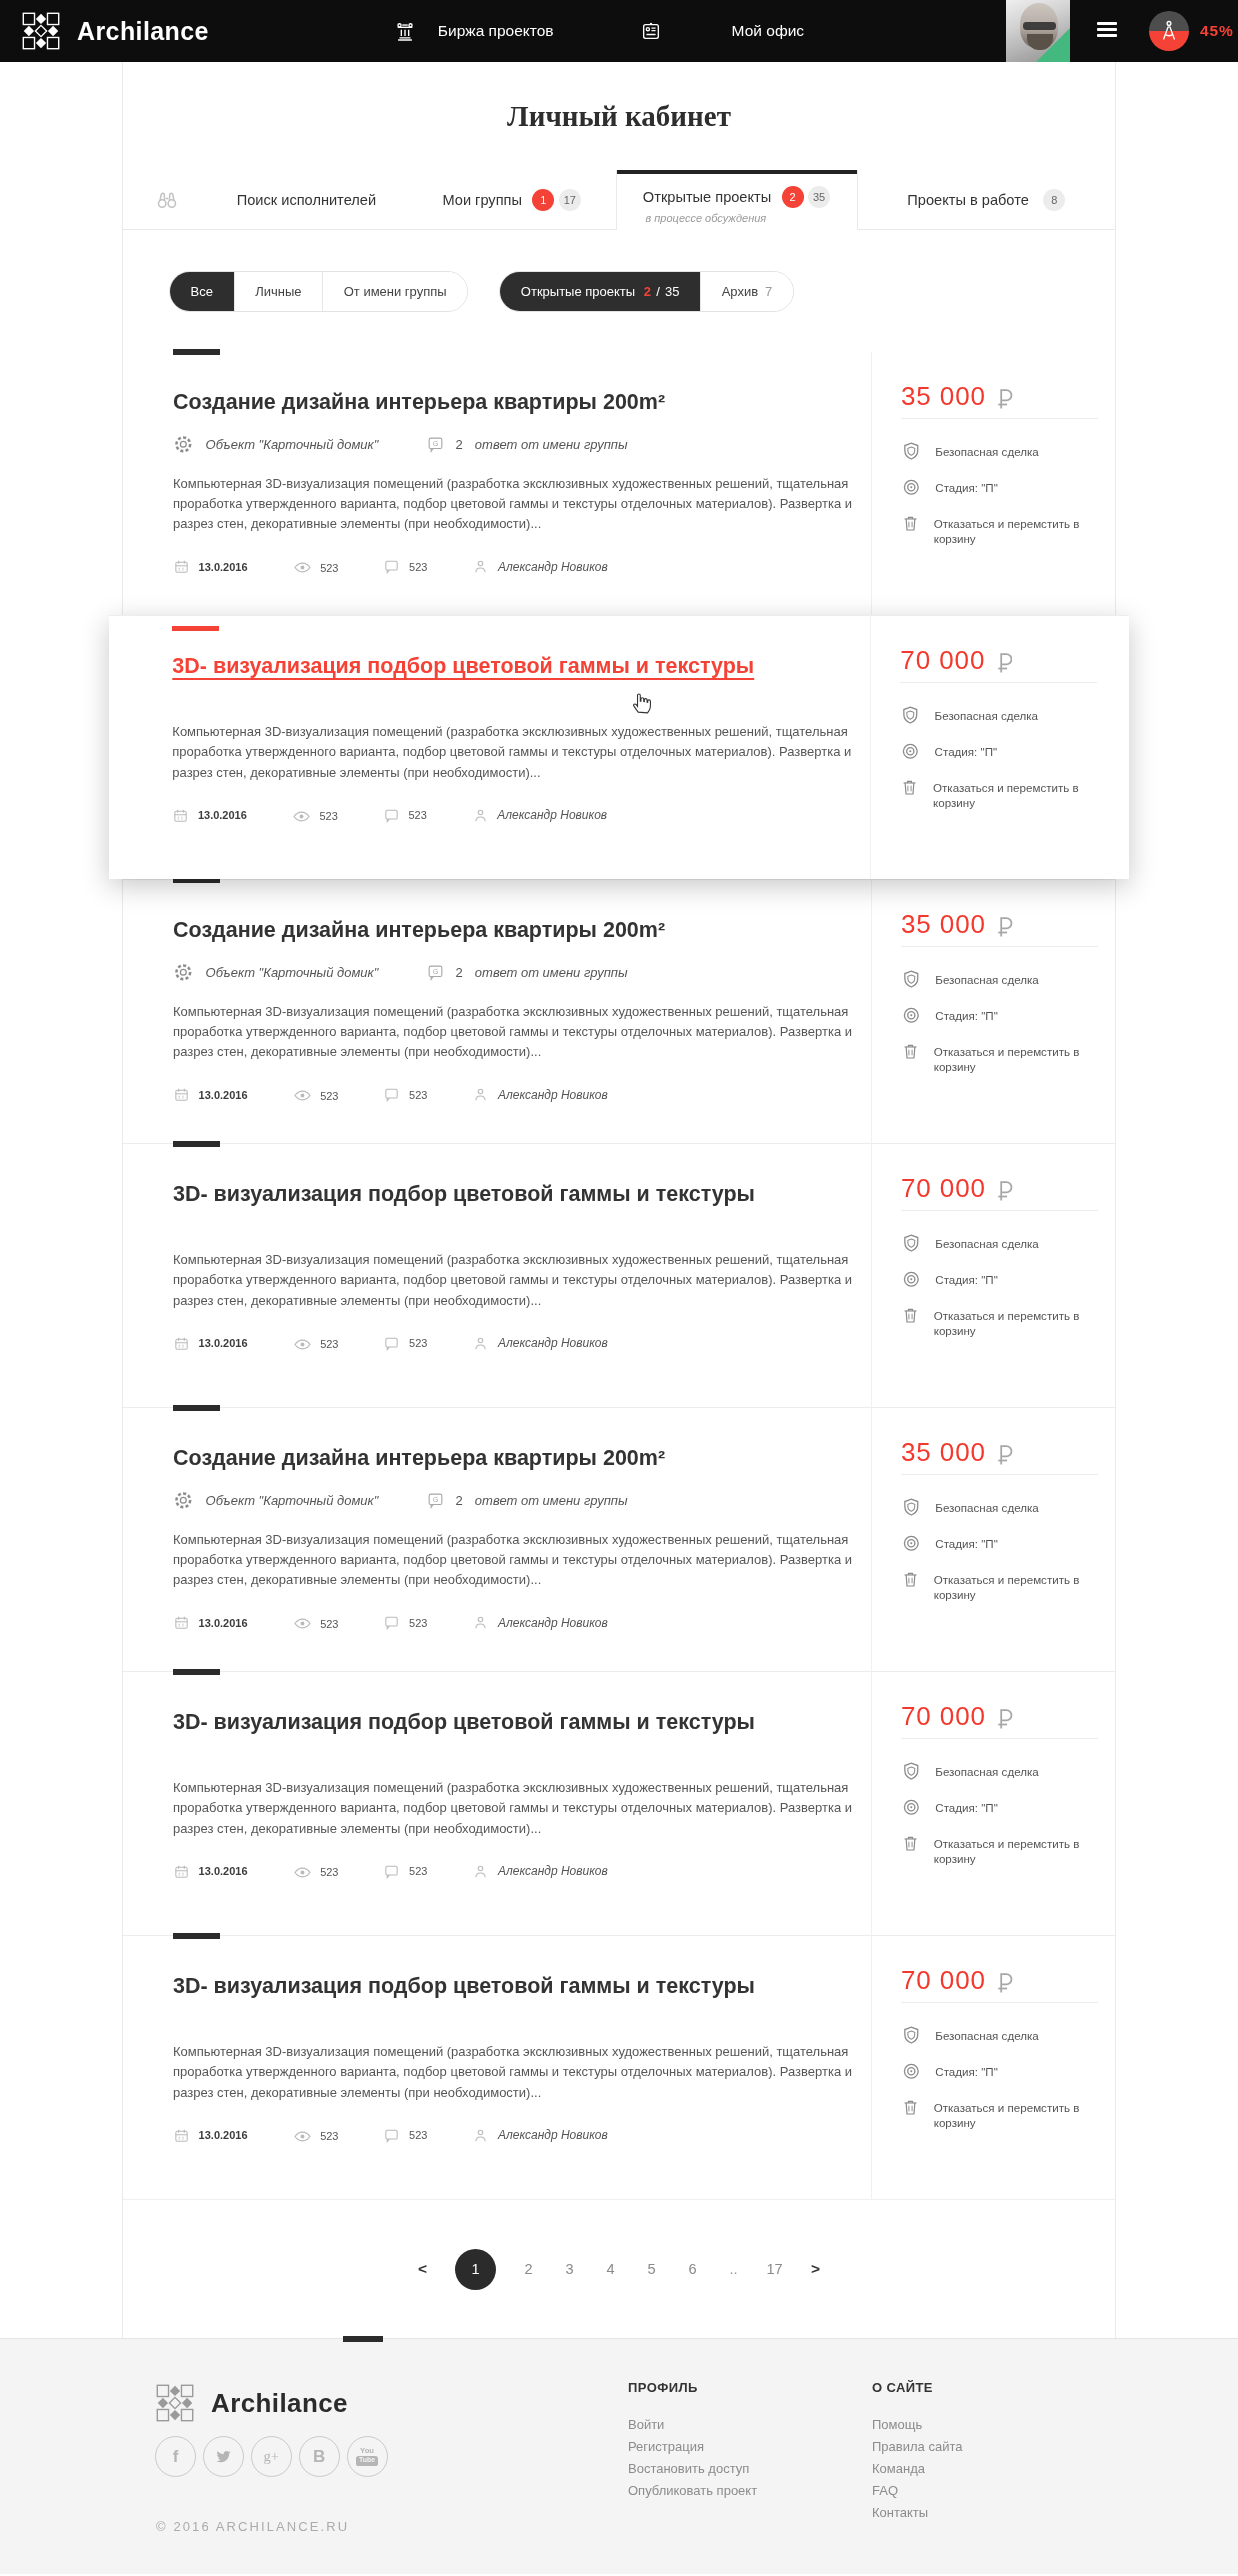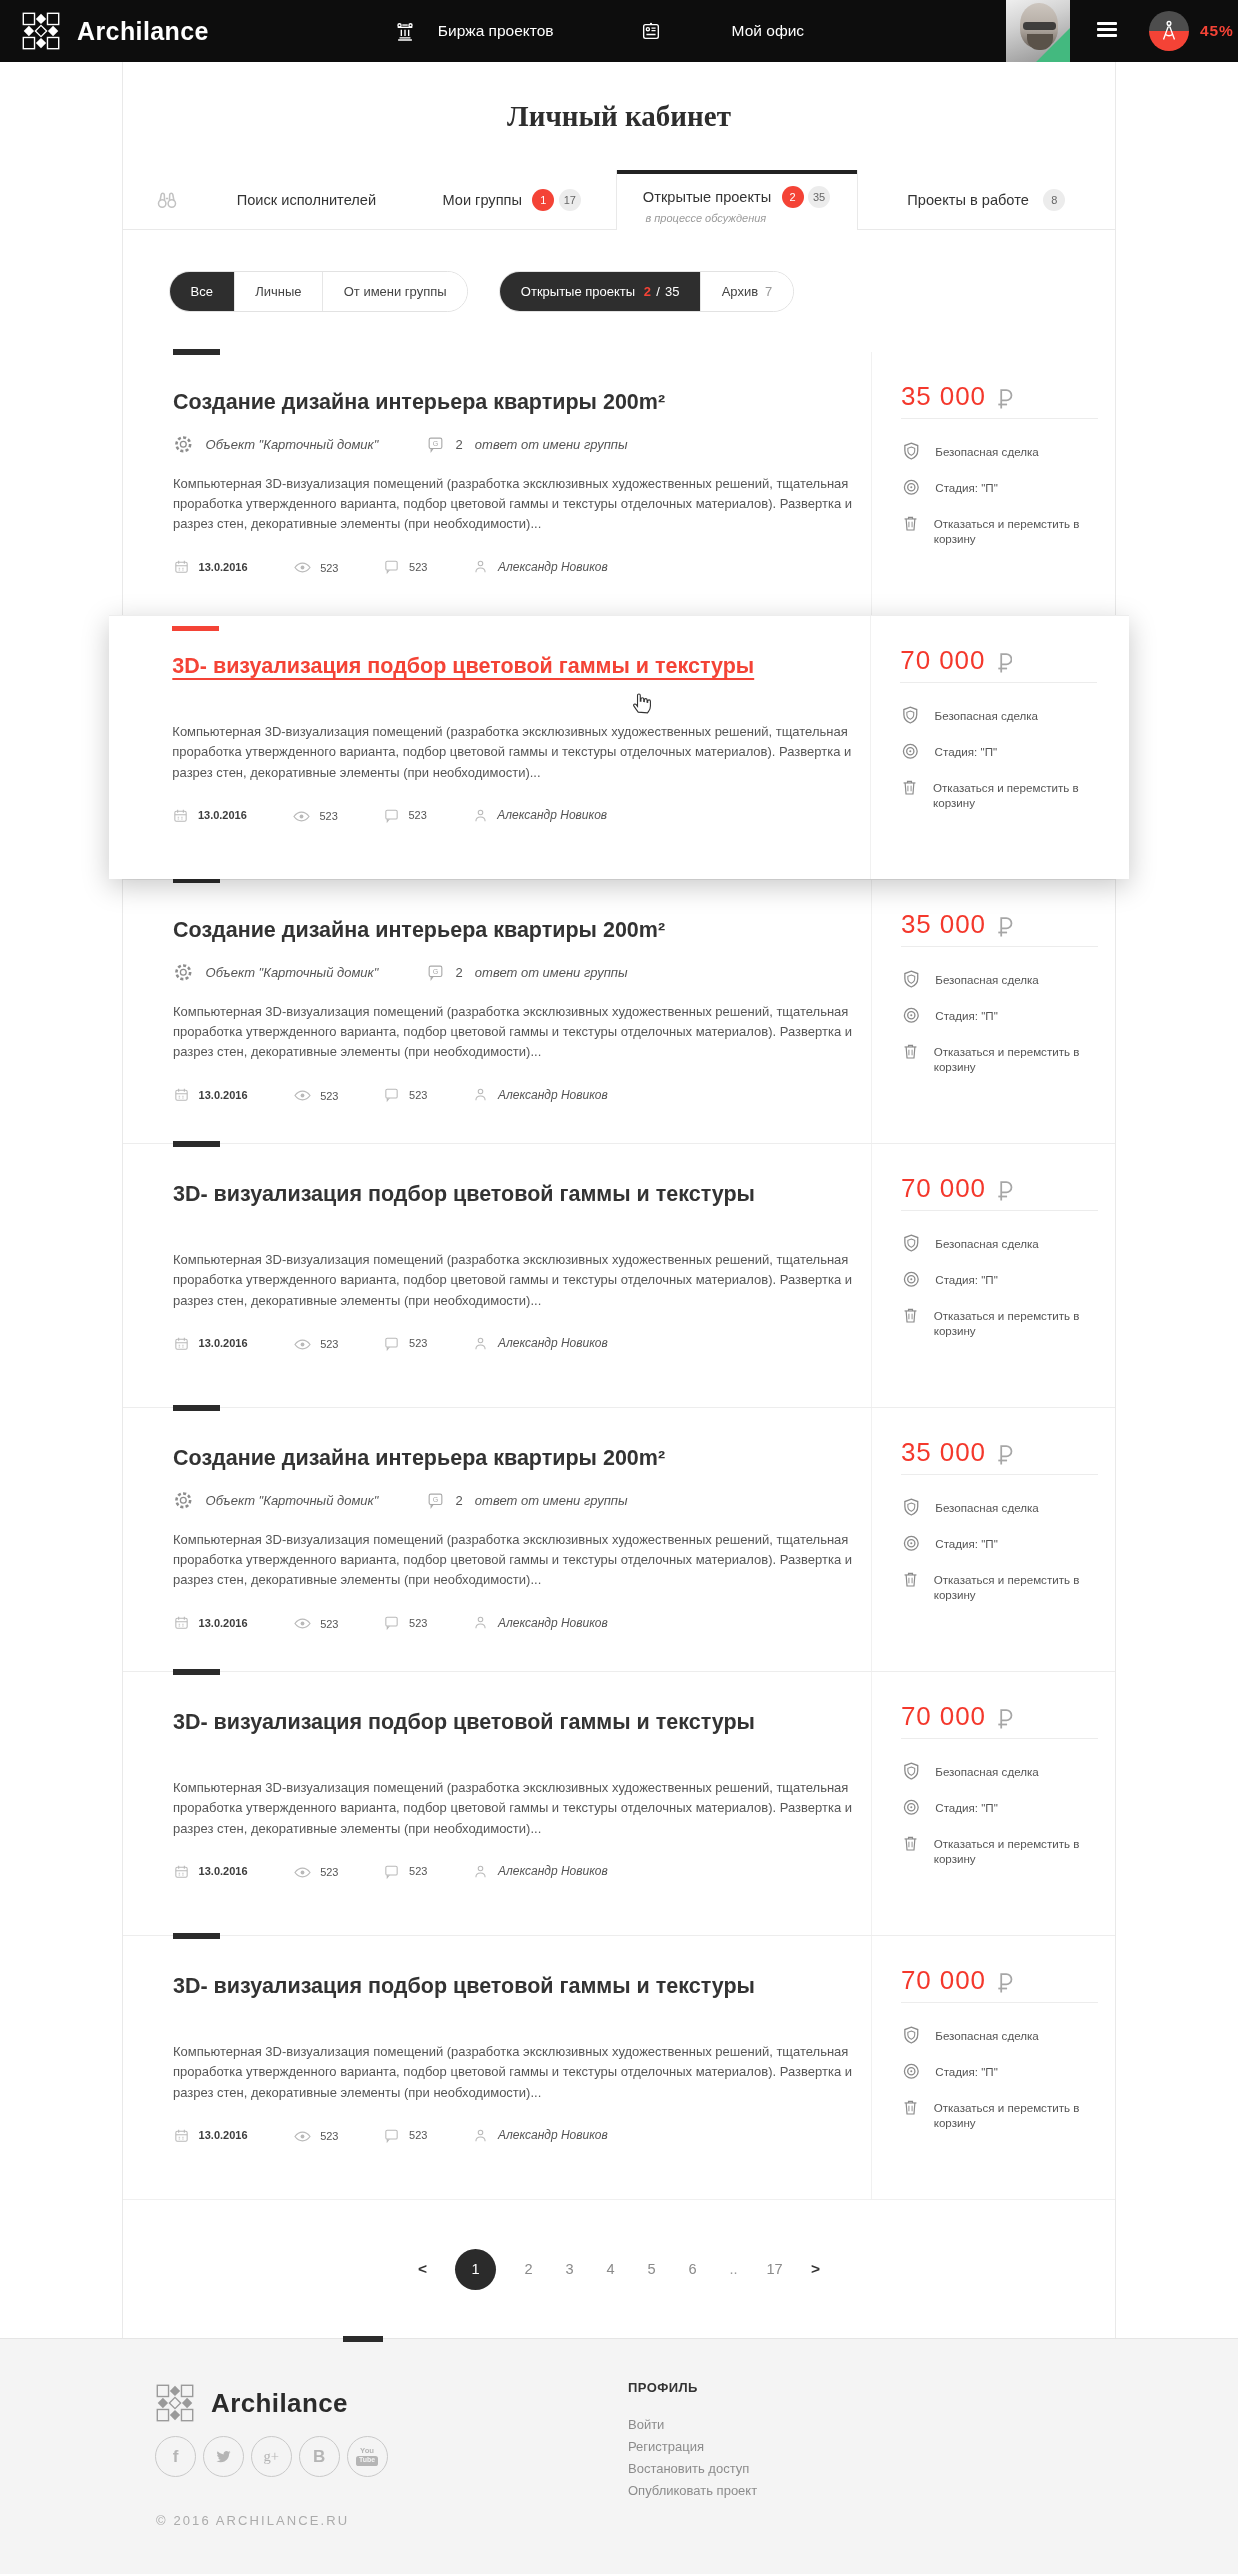--- a/index.html
+++ b/index.html
@@ -118,21 +118,21 @@
   .footer .bdash{position:absolute;left:343px;top:-2.6px;width:40px;height:5.2px;background:#2b2b2b;}
   .f-brand{position:absolute;left:156px;top:45px;display:flex;align-items:center;color:#8f8f8f;}
   .f-brand .t{font-size:26px;font-weight:600;color:#2b2b2b;margin-left:17px;letter-spacing:0.4px;}
   .socials{position:absolute;left:155px;top:97px;display:flex;}
   .soc{width:41px;height:41px;border-radius:50%;border:0.9px solid #c9c9c9;margin-right:6.9px;display:flex;
     align-items:center;justify-content:center;color:#b5b5b5;cursor:pointer;font-size:17px;font-weight:700;}
   .soc .gp{font-size:14.6px;font-weight:400;font-family:"Liberation Serif",serif;}
   .soc .yt{display:flex;flex-direction:column;align-items:center;line-height:1;}
   .soc .yt .y1{font-size:7.7px;font-weight:700;}
   .soc .yt .y2{font-size:6.9px;font-weight:700;background:#b5b5b5;color:#f4f4f4;border-radius:2.6px;padding:1.7px 2.6px;margin-top:0.9px;}
-  .copyright{position:absolute;left:156px;top:174px;color:#ababab;font-size:13px;letter-spacing:2.1px;}
+  .copyright{position:absolute;left:156px;top:180px;color:#ababab;font-size:13px;letter-spacing:2.1px;}
   .f-col{position:absolute;top:41px;}
   .f-col.c1{left:628px;}
   .f-col.c2{left:872px;}
   .f-col h4{font-size:13px;color:#333;letter-spacing:0.4px;margin-bottom:19px;}
   .f-col a{display:block;color:#8c8c8c;font-size:13px;line-height:22px;text-decoration:none;cursor:pointer;}
 </style>
 </head>
 <body>
 
 <header class="hdr">
@@ -1030,14 +1030,24 @@
   <div class="copyright">© 2016 ARCHILANCE.RU</div>
   <div class="f-col c1">
     <h4>ПРОФИЛЬ</h4>
     <div class="links">
         <a>Войти</a>
         <a>Регистрация</a>
         <a>Востановить доступ</a>
         <a>Опубликовать проект</a>
       </div>
   </div>
+  <div class="f-col c2">
+    <h4>О САЙТЕ</h4>
+    <div class="links">
+        <a>Помощь</a>
+        <a>Правила сайта</a>
+        <a>Команда</a>
+        <a>FAQ</a>
+        <a>Контакты</a>
+      </div>
+  </div>
 </footer>
 
 
 </body></html>

